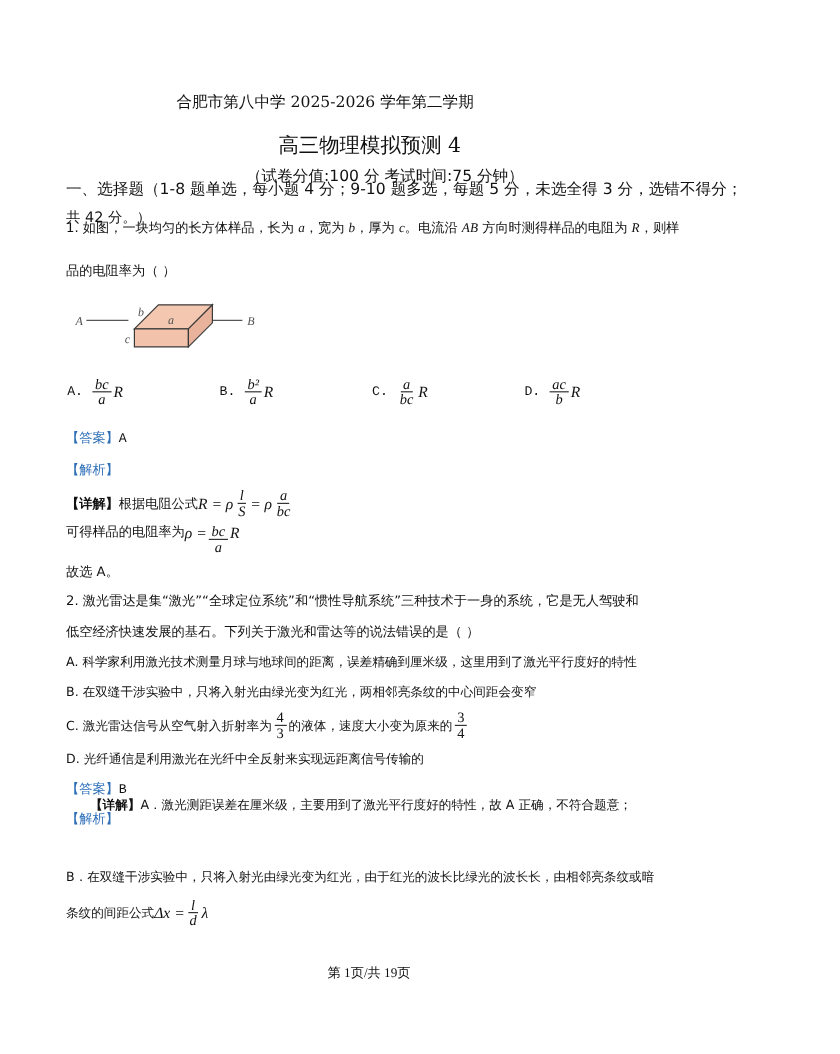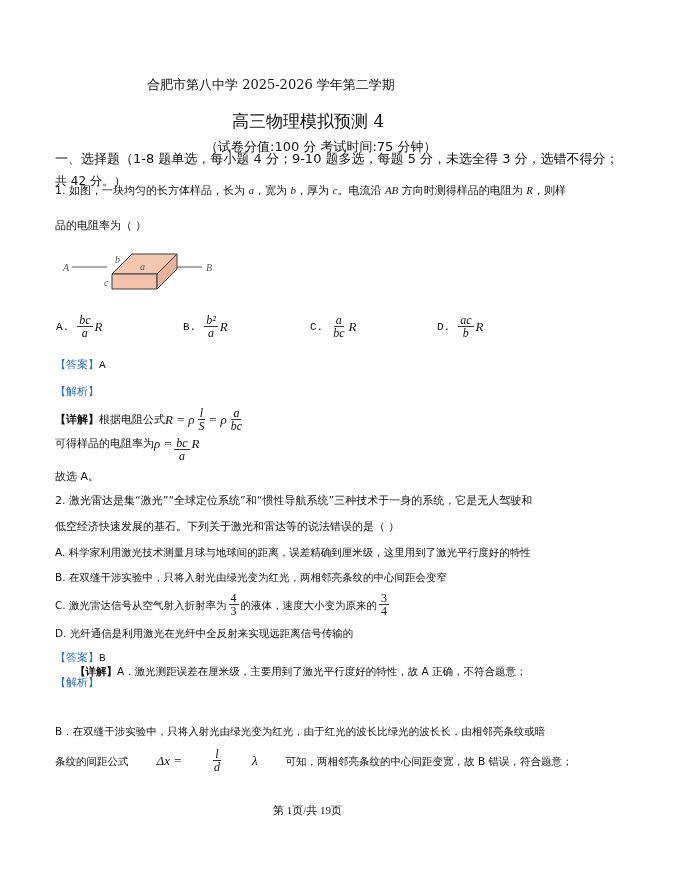--- a/index.html
+++ b/index.html
@@ -139,24 +139,23 @@
 
 <div class="abs txt" style="left:55px; top:651px;">
   <span class="tag">【答案】</span><span style="font-family:'Liberation Mono', monospace;">B</span>
 </div>
 <div class="abs tag" style="left:55px; top:675px;">【解析】</div>
 
 <div class="abs txt small" style="left:55px; top:664px;margin-left:20px;">
   <span style="font-weight:bold;">【详解】</span><span>A．激光测距误差在厘米级，主要用到了激光平行度好的特性，故 A 正确，不符合题意；</span>
 </div>
 <div class="abs txt small" style="left:55px; top:724px;">B．在双缝干涉实验中，只将入射光由绿光变为红光，由于红光的波长比绿光的波长长，由相邻亮条纹或暗</div>
-<div class="abs txt small" style="left:55px; top:748px; display:flex; align-items:center;gap:28px;">
+<div class="abs txt small" style="left:55px; top:748px; display:flex; align-items:center;">
   <span>条纹的间距公式 </span>
   <span class="math">Δx =</span>
   <span class="frac">
       <span class="num">l</span>
       <span class="den">d</span>
     </span>
   <span class="math">λ</span>
-  <span> 可知，两相邻亮条纹的中心间距变宽，故 B 错误，符合题意；</span>
 </div>
 
 <div class="abs footer">第 1页/共 19页</div>
 
 </body></html>

